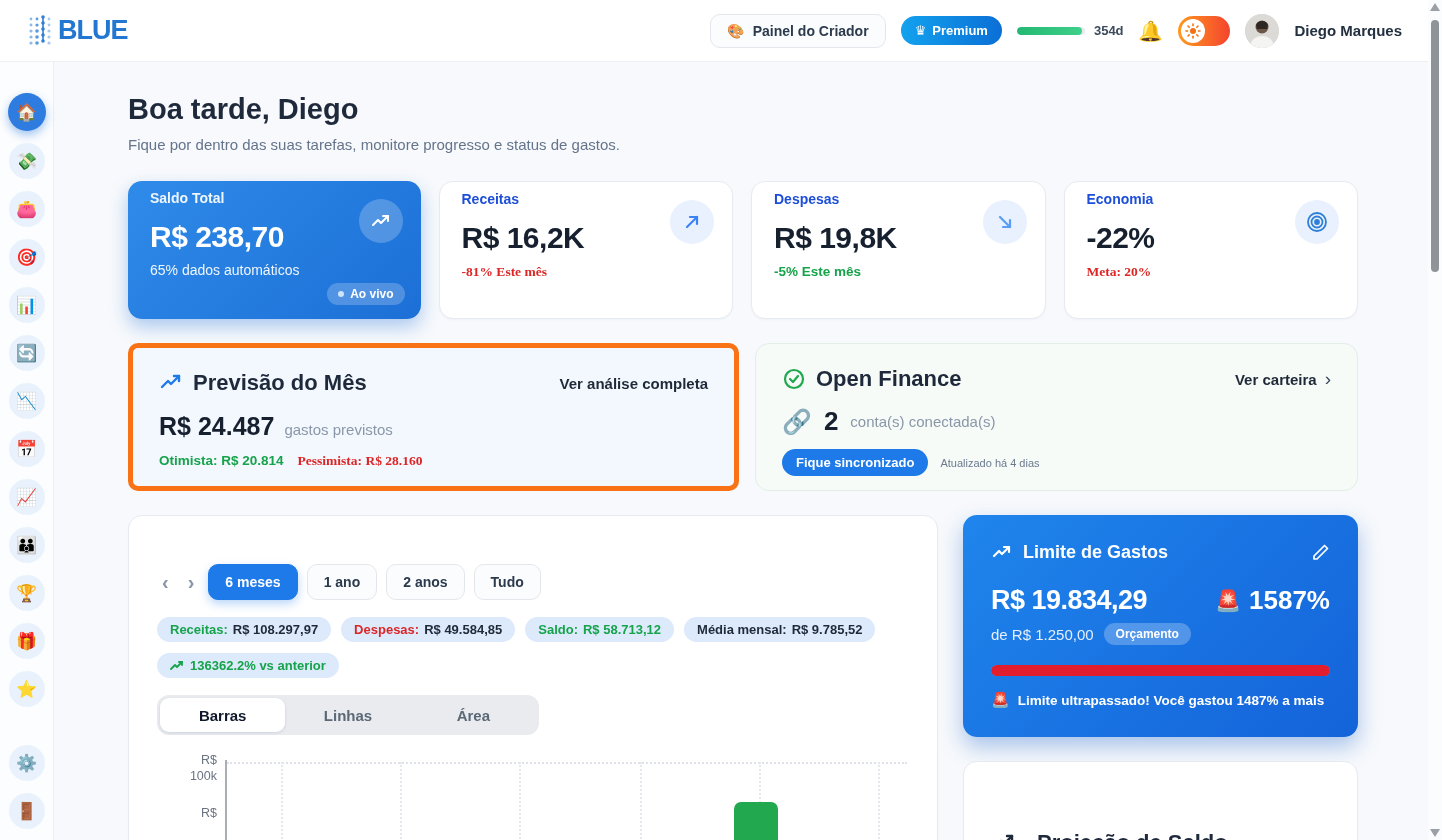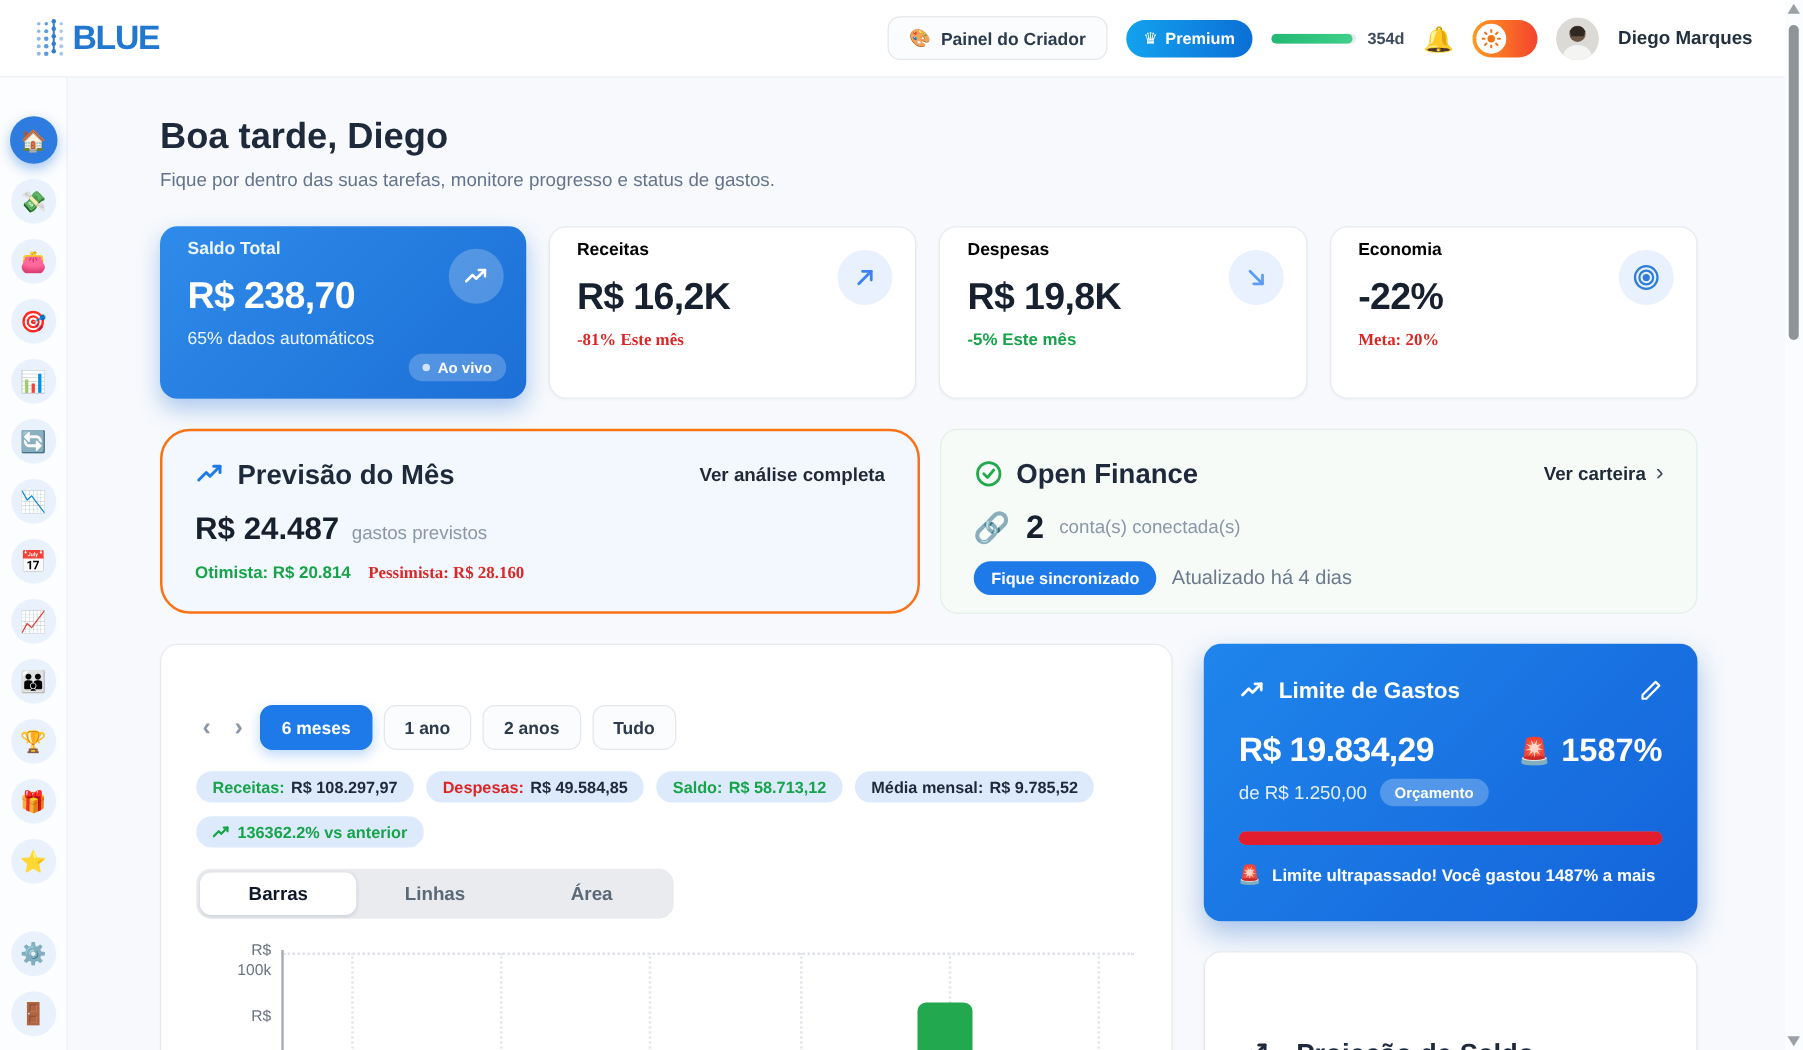--- a/index.html
+++ b/index.html
@@ -71,43 +71,43 @@
   .stats-row{ display:flex; gap:18px; margin-top:28px; }
   .stat-card{
     flex:1; height:138px; background:#fff; border:1px solid #e7ebf0;
     border-radius:14px; padding:9px 22px; position:relative;
     box-shadow:0 1px 2px rgba(16,42,80,.04);
   }
   .stat-card.blue{
     background:linear-gradient(135deg,#2f8be9 0%,#1c6fd6 100%);
     border:none; box-shadow:0 8px 18px rgba(31,111,214,.35);
   }
-  .stat-label{ font-size:14px; color:#000000; font-weight:600; }
+  .stat-label{ font-size:14px; color:#1d4ed8; font-weight:600; }
   .stat-card.blue .stat-label{ color:rgba(255,255,255,.92); }
   .stat-value{ font-size:30px; font-weight:800; color:#16202e; margin-top:14px; letter-spacing:-0.5px; }
   .stat-card.blue .stat-value{ color:#fff; }
   .stat-delta{ font-size:13.5px; font-weight:600; margin-top:9px; }
   .delta-red{ color:#dc2626;font-family:Liberation Serif, serif; } .delta-green{ color:#16a34a; }
   .stat-sub{ font-size:14px; color:rgba(255,255,255,.92); margin-top:8px; }
   .stat-icon-circle{
     position:absolute; top:18px; right:18px; width:44px; height:44px; border-radius:50%;
     background:#e8f1fd; display:flex; align-items:center; justify-content:center;
   }
   .stat-card.blue .stat-icon-circle{ background:rgba(255,255,255,.22); }
   .live-badge{
     position:absolute; right:16px; bottom:14px;
     background:rgba(255,255,255,.22); color:#fff; font-size:12px; font-weight:700;
     border-radius:999px; padding:4px 11px; display:flex; align-items:center; gap:6px;
   }
   .live-dot{ width:6px; height:6px; border-radius:50%; background:#cfe3fb; }
   
   .row2{ display:flex; gap:16px; margin-top:24px; }
   .forecast-card{
-    flex:1; height:148px; border-radius:24px; background:#f3f8fe;
-    border:2px solid #f97316; padding:22px 26px;
+    flex:1; height:148px; border-radius:10px; background:#f3f8fe;
+    border:5px solid #f97316; padding:22px 26px;
   }
   .openfinance-card{
     flex:1; height:148px; border-radius:14px; background:#f7fbf8;
     border:1px solid #e2efe6; padding:22px 26px;
   }
   .card-head{ display:flex; align-items:center; justify-content:space-between; }
   .card-head-left{ display:flex; align-items:center; gap:10px; }
   .card-title-lg{ font-size:22px; font-weight:800; color:#1e293b; }
   .card-link{ font-size:15px; font-weight:700; color:#1f2937; cursor:pointer; }
   .forecast-value-row{ margin-top:16px; display:flex; align-items:baseline; gap:10px; }
@@ -115,21 +115,21 @@
   .forecast-caption{ font-size:15px; color:#8a97a8; }
   .forecast-scenarios{ margin-top:12px; font-size:13.5px; font-weight:600; display:flex; gap:14px; }
   .of-accounts-row{ margin-top:14px; display:flex; align-items:center; gap:12px; }
   .of-count{ font-size:26px; font-weight:800; color:#16202e; }
   .of-caption{ font-size:15px; color:#8a97a8; }
   .of-sync-row{ margin-top:12px; display:flex; align-items:center; gap:12px; }
   .sync-pill{
     background:#1d7ae8; color:#fff; font-size:13px; font-weight:700;
     border-radius:999px; padding:6px 14px; cursor:default;
   }
-  .of-updated{ font-size:16px; color:#6b7a8d;text-align:right; }
+  .of-updated{ font-size:11px; color:#6b7a8d;text-align:right; }
   .chev{ font-size:19px; color:#3c4a5d; margin-left:8px; }
   
   .row3{ display:flex; gap:25px; margin-top:24px; align-items:flex-start; }
   .chart-card{
     width:810px; height:400px; background:#fff; border:1px solid #e7ebf0;
     border-radius:14px; padding:28px; box-shadow:0 1px 2px rgba(16,42,80,.04);
   }
   .chart-head{ display:flex; align-items:center; justify-content:space-between; }
   .chart-title{ font-size:24px; font-weight:800; color:#16202e; }
   .export-btn{ display:flex; align-items:center; gap:8px; font-size:15px; font-weight:600; color:#2b3a4d; cursor:pointer; }

